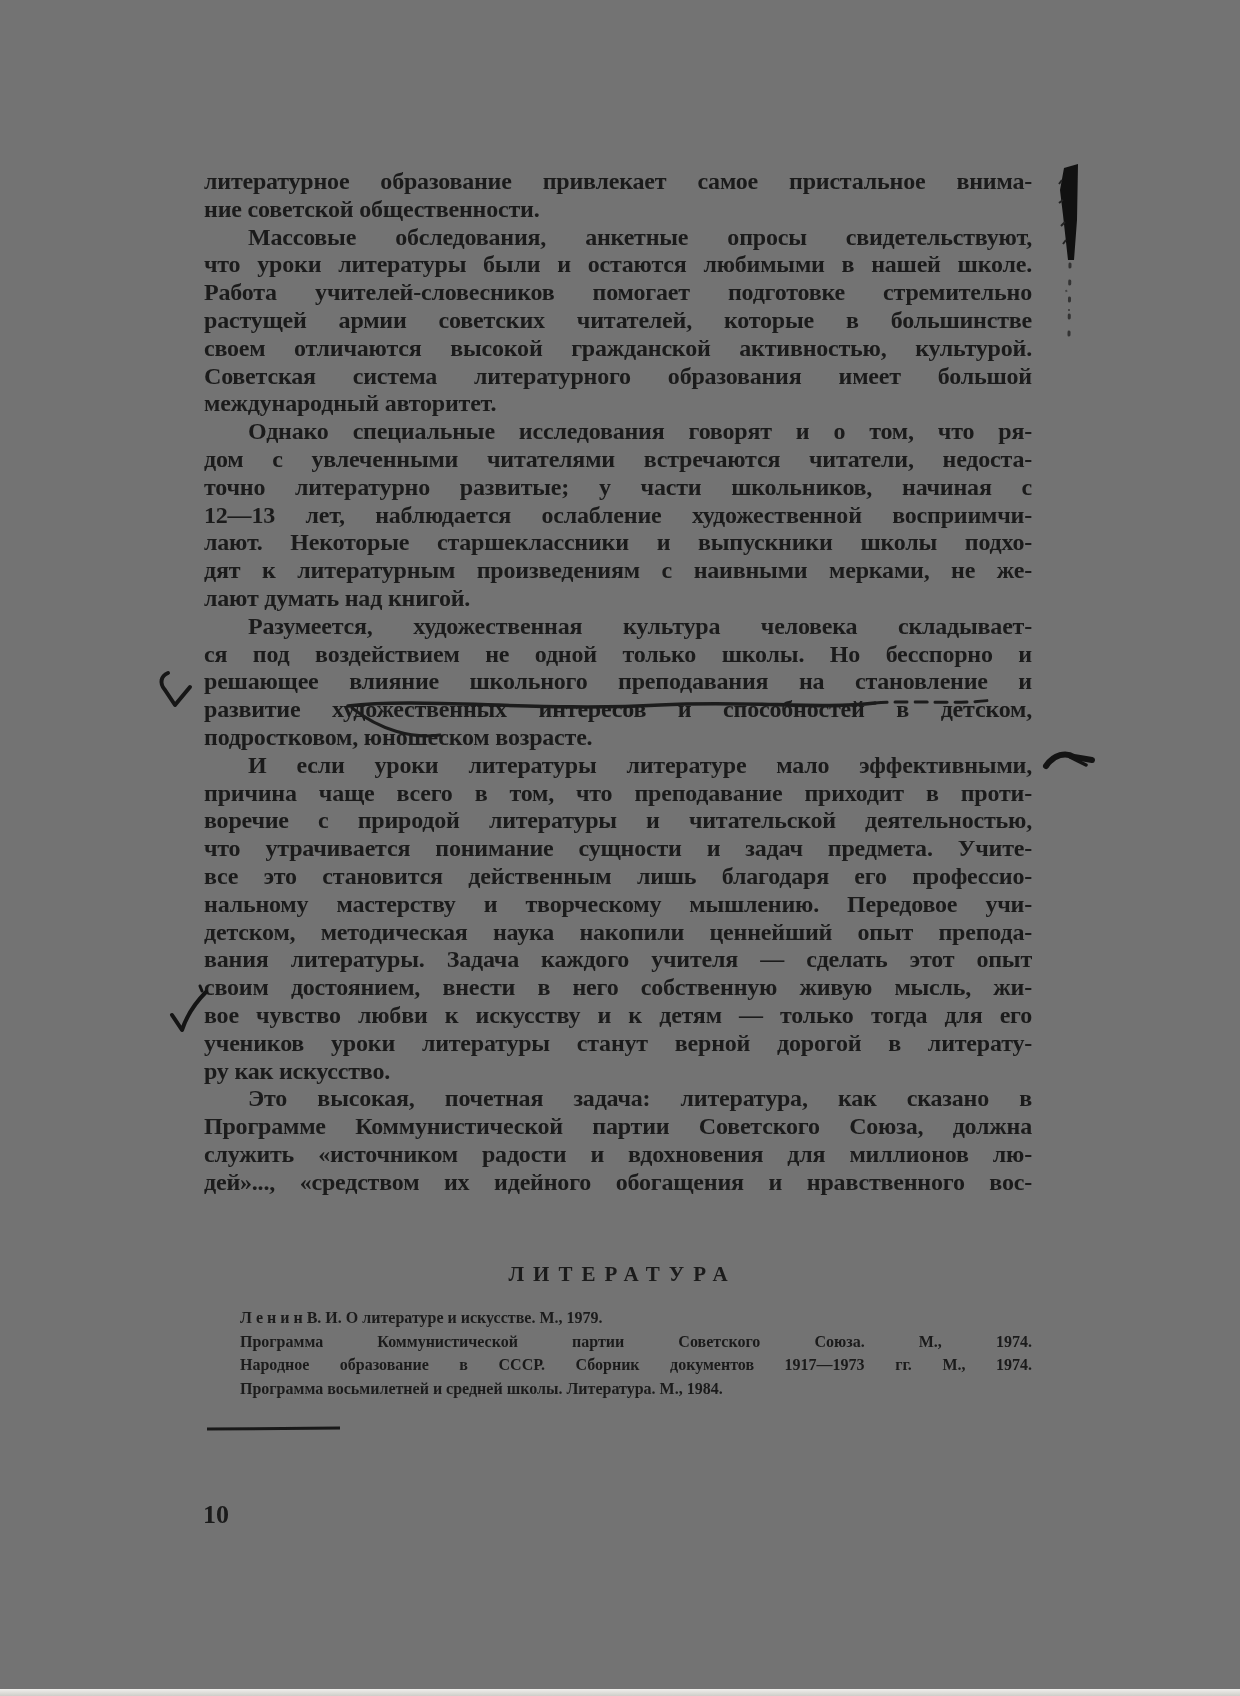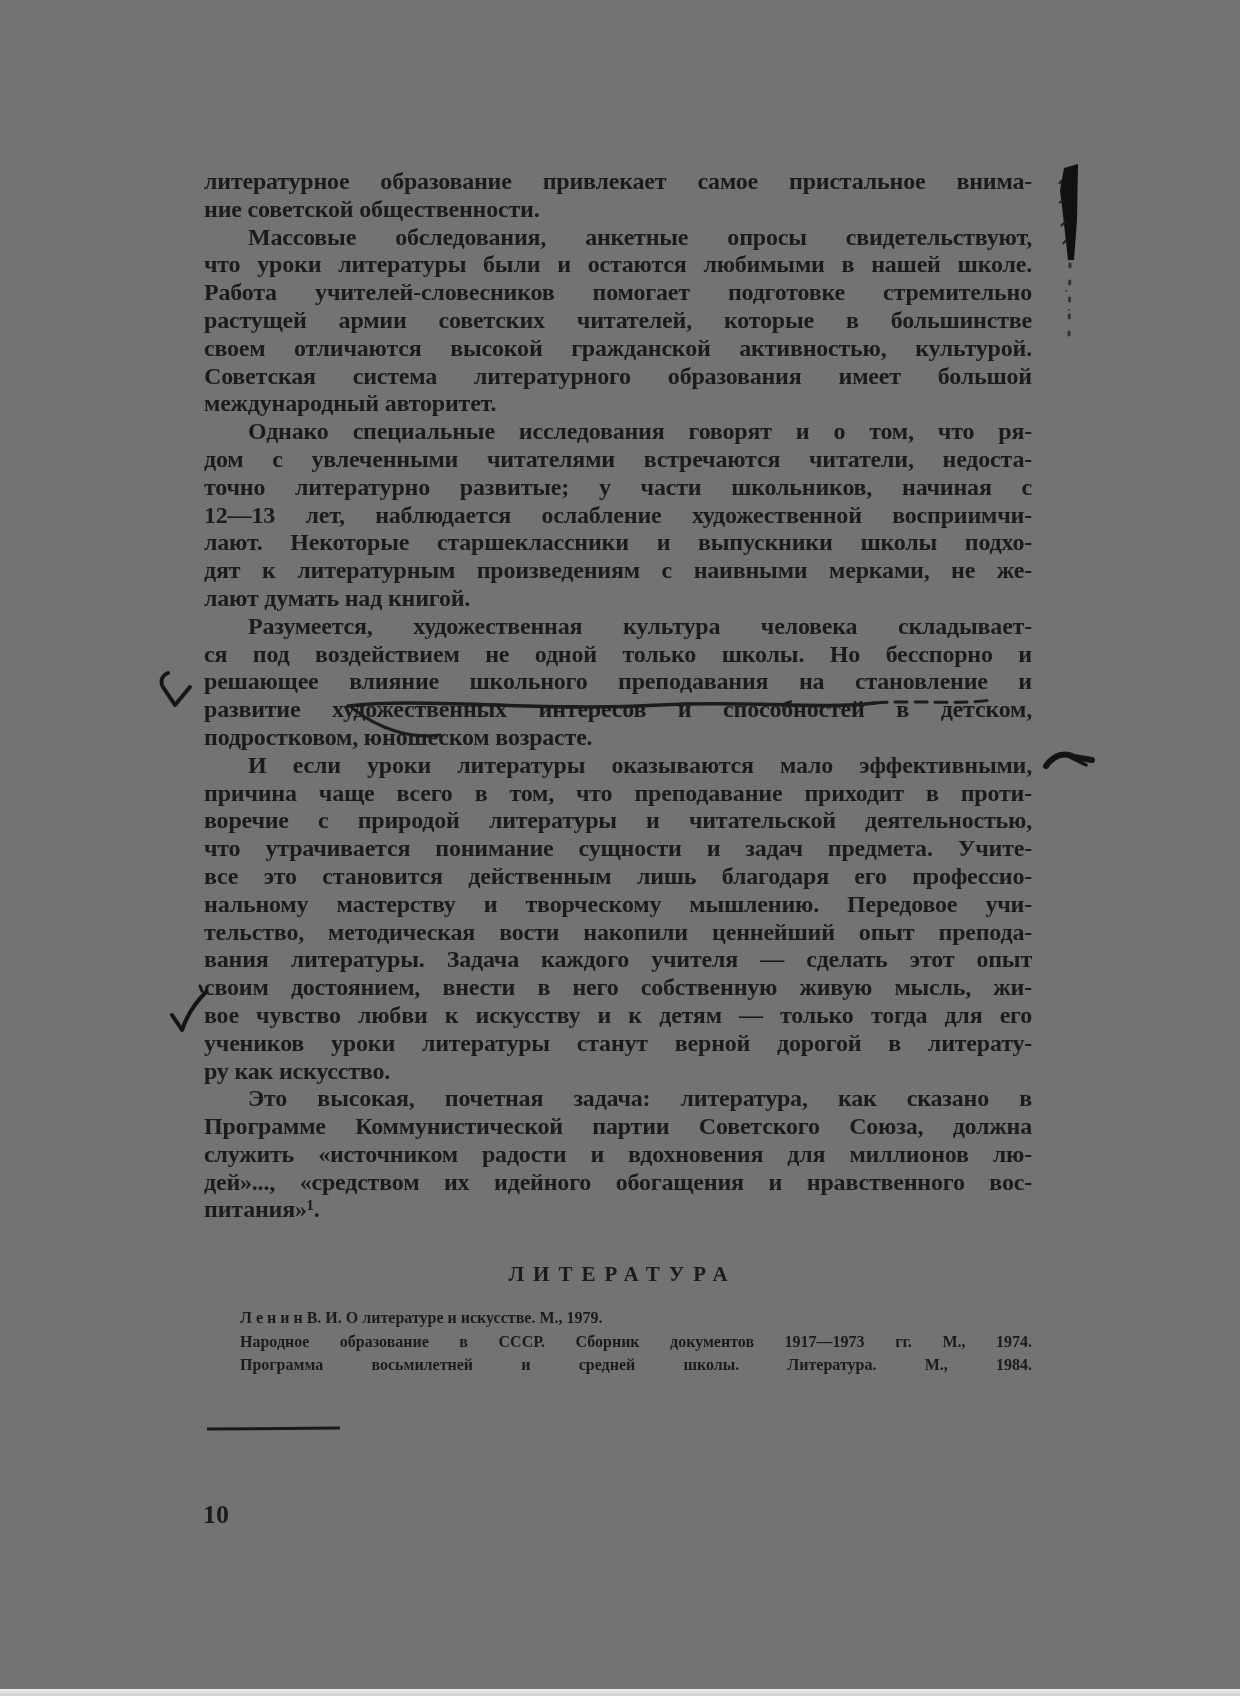--- a/index.html
+++ b/index.html
@@ -85,42 +85,42 @@
       <div class="line">точно литературно развитые; у части школьников, начиная с</div>
       <div class="line">12—13 лет, наблюдается ослабление художественной восприимчи-</div>
       <div class="line">лают. Некоторые старшеклассники и выпускники школы подхо-</div>
       <div class="line">дят к литературным произведениям с наивными мерками, не же-</div>
       <div class="line last">лают думать над книгой.</div>
       <div class="line indent">Разумеется, художественная культура человека складывает-</div>
       <div class="line">ся под воздействием не одной только школы. Но бесспорно и</div>
       <div class="line">решающее влияние школьного преподавания на становление и</div>
       <div class="line">развитие художественных интересов и способностей в детском,</div>
       <div class="line last">подростковом, юношеском возрасте.</div>
-      <div class="line indent">И если уроки литературы оказываются мало эффективными,</div>
+      <div class="line indent">И если уроки литературы литературе мало эффективными,</div>
       <div class="line">причина чаще всего в том, что преподавание приходит в проти-</div>
       <div class="line">воречие с природой литературы и читательской деятельностью,</div>
       <div class="line">что утрачивается понимание сущности и задач предмета. Учите-</div>
       <div class="line">все это становится действенным лишь благодаря его профессио-</div>
       <div class="line">нальному мастерству и творческому мышлению. Передовое учи-</div>
-      <div class="line">тельство, методическая вости накопили ценнейший опыт препода-</div>
+      <div class="line">детском, методическая наука накопили ценнейший опыт препода-</div>
       <div class="line">вания литературы. Задача каждого учителя — сделать этот опыт</div>
       <div class="line">своим достоянием, внести в него собственную живую мысль, жи-</div>
       <div class="line">вое чувство любви к искусству и к детям — только тогда для его</div>
       <div class="line">учеников уроки литературы станут верной дорогой в литерату-</div>
       <div class="line last">ру как искусство.</div>
       <div class="line indent">Это высокая, почетная задача: литература, как сказано в</div>
       <div class="line">Программе Коммунистической партии Советского Союза, должна</div>
       <div class="line">служить «источником радости и вдохновения для миллионов лю-</div>
       <div class="line">дей»..., «средством их идейного обогащения и нравственного вос-</div>
-      <div class="line last">питания»¹.</div>
     </div>
 
   <div id="lit-heading">ЛИТЕРАТУРА</div>
   <div id="bib-list">
       <div class="bib-line">Л е н и н  В. И. О литературе и искусстве. М., 1979.</div>
+      <div class="bib-line">Программа Коммунистической партии Советского Союза. М., 1974.</div>
       <div class="bib-line">Народное образование в СССР. Сборник документов 1917—1973 гг. М., 1974.</div>
       <div class="bib-line">Программа восьмилетней и средней школы. Литература. М., 1984.</div>
     </div>
 
   <div id="footnote-divider"></div>
 
   <div id="page-number">10</div>
 
   <svg class="mark" style="left:152px;top:665px;" width="56" height="56" viewBox="0 0 56 56">
     <path d="M16 8 C 9 11, 7 18, 13 25 L 23 40 L 38 22" fill="none" stroke="#161616" stroke-width="4" stroke-linecap="round" stroke-linejoin="round"></path>

